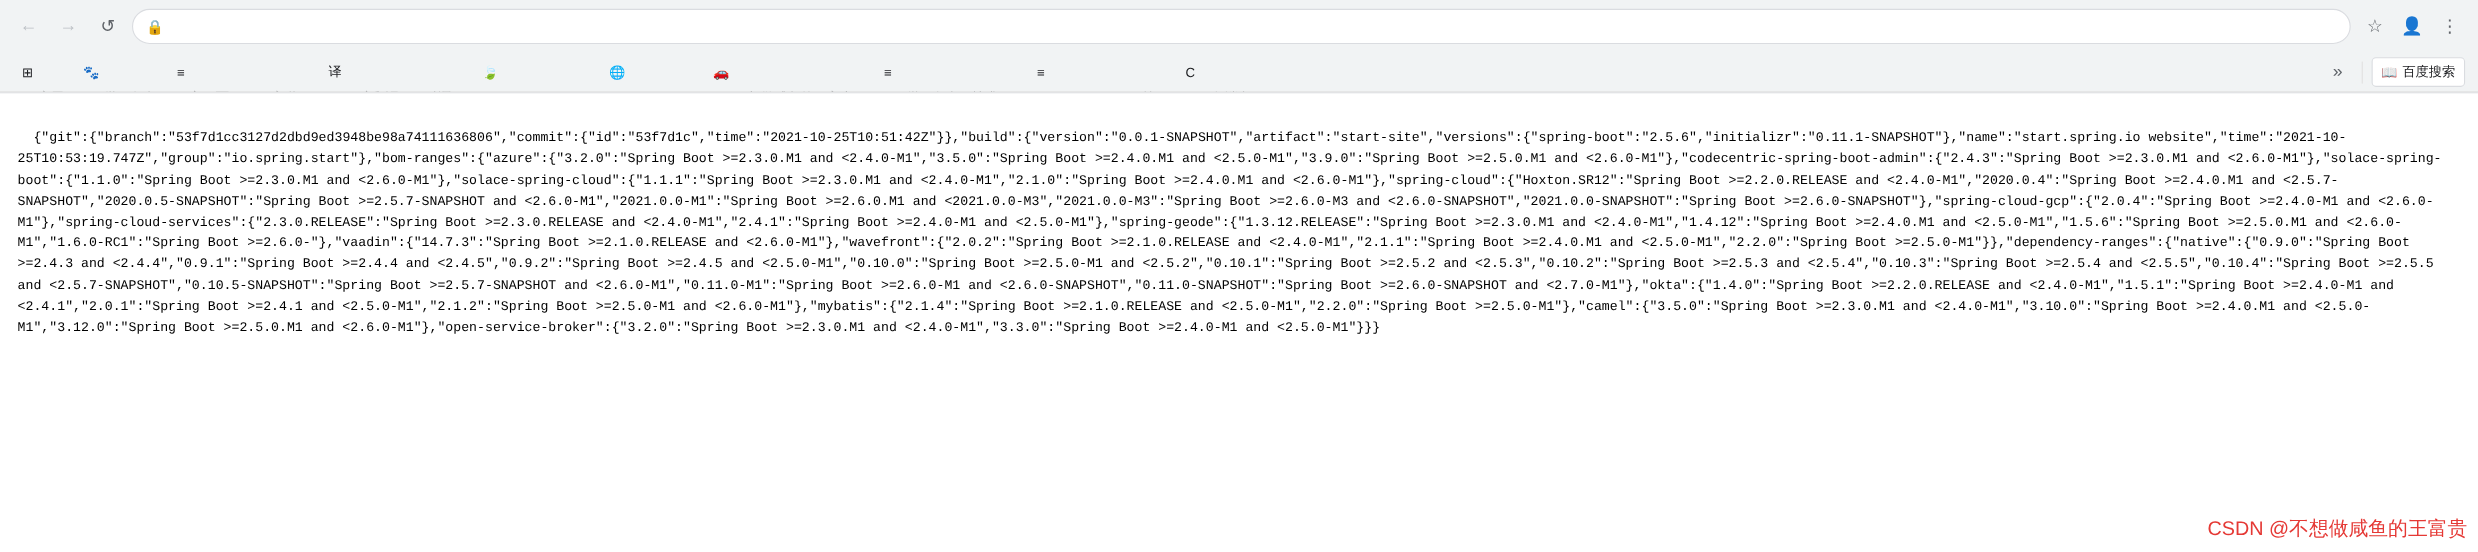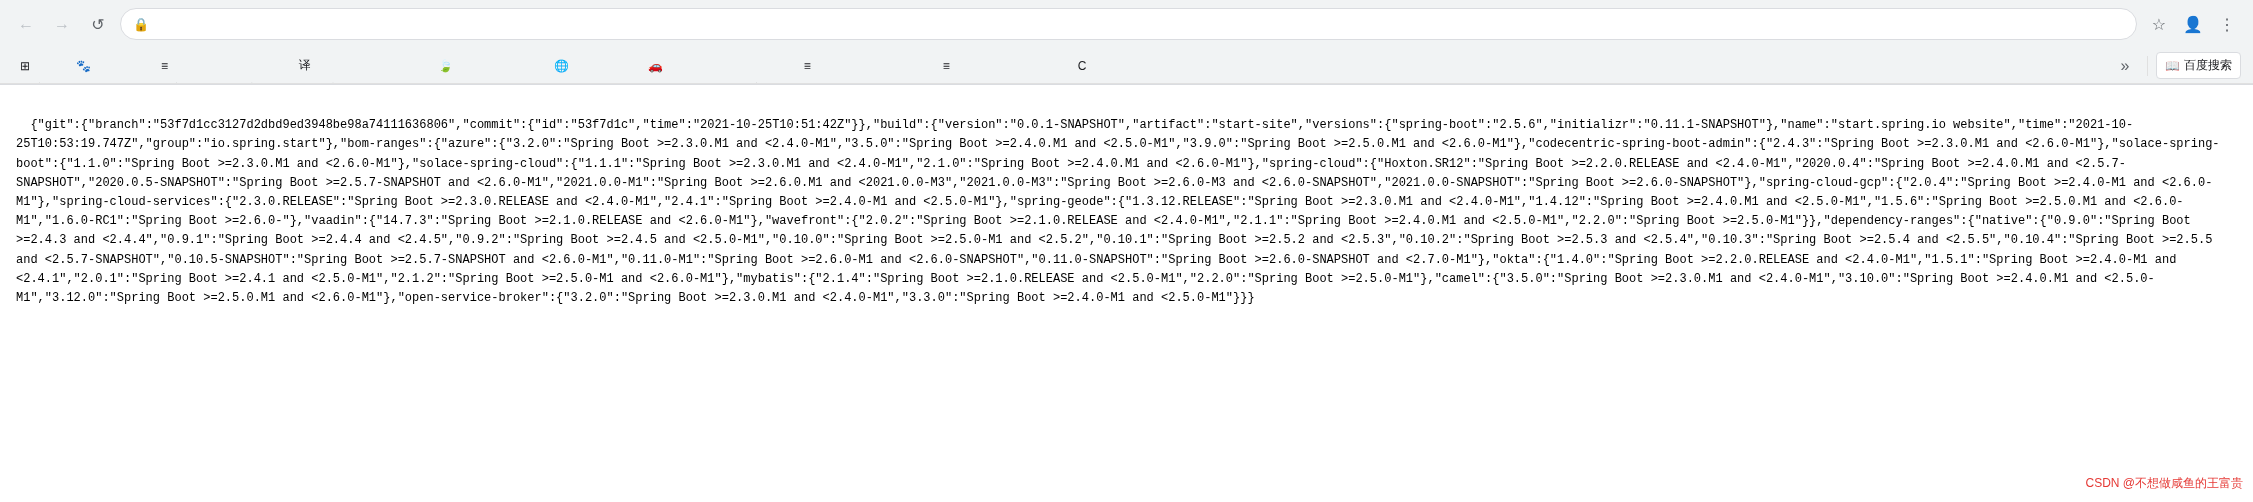--- a/index.html
+++ b/index.html
@@ -136,21 +136,21 @@
       overflow: hidden;
       word-wrap: break-word;
       white-space: pre-wrap;
     }
 
     
     .watermark {
       position: fixed;
       bottom: 10px;
       right: 10px;
-      font-size: 12px;
+      font-size: 18px;
       color: #e53935;
       font-family: Arial, sans-serif;
     }
   </style>
 </head>
 <body>
 
 <div class="browser-chrome">
 
   <div class="nav-bar">

